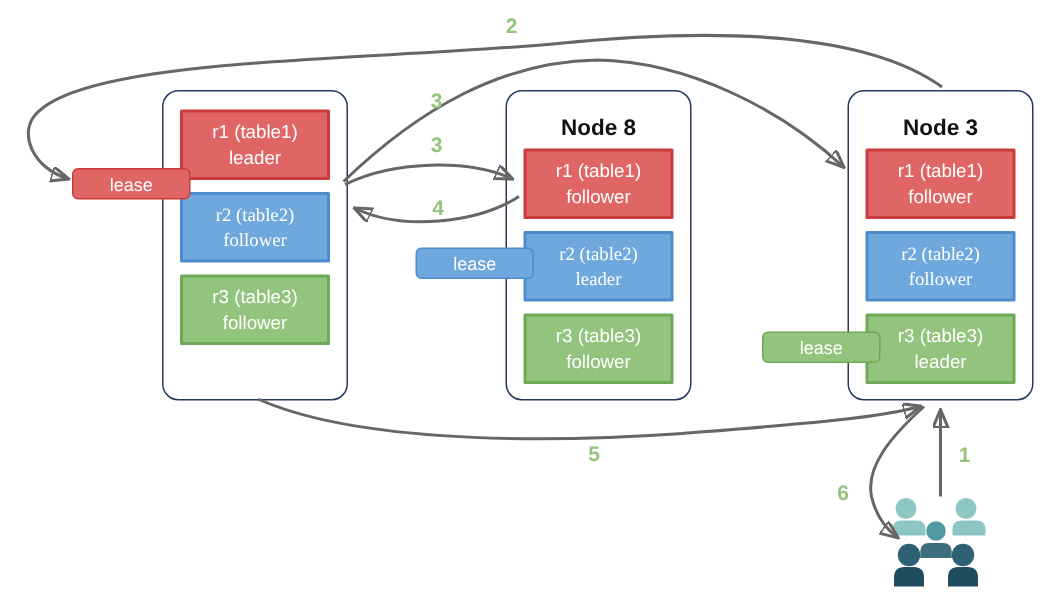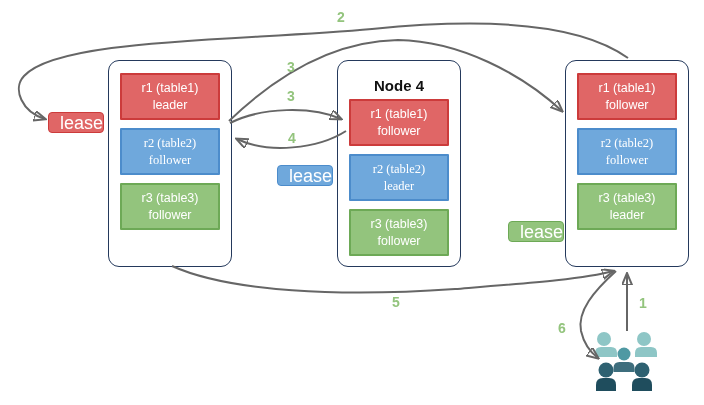--- a/index.html
+++ b/index.html
@@ -20,22 +20,22 @@
     border:1.6px solid var(--node-border);border-radius:11px;box-sizing:border-box;
     padding-top:12px;z-index:2;}
   .node-title{height:26px;line-height:26px;text-align:center;font-weight:bold;
     font-size:15px;color:#111;}
   .replica{width:100px;height:47px;margin:0 auto 8px auto;border-radius:1px;
     display:flex;flex-direction:column;align-items:center;justify-content:center;
     color:#fff;font-size:12.5px;line-height:1.32;text-align:center;box-sizing:border-box;}
   .replica.red{background:var(--red-fill);border:2px solid var(--red-border);}
   .replica.blue{background:var(--blue-fill);border:2px solid var(--blue-border);font-family:Liberation Serif, serif;}
   .replica.green{background:var(--green-fill);border:2px solid var(--green-border);text-align:right;}
-  .lease{position:absolute;z-index:2;width:56px;height:21px;line-height:20px;
-    text-align:right;color:#fff;font-size:18px;border-radius:4px;box-sizing:border-box;}
+  .lease{position:absolute;z-index:2;width:79px;height:21px;line-height:20px;
+    text-align:center;color:#fff;font-size:12px;border-radius:4px;box-sizing:border-box;}
   .lease-red{background:var(--red-fill);border:1.5px solid var(--red-border);}
   .lease-blue{background:var(--blue-fill);border:1.5px solid var(--blue-border);}
   .lease-green{background:var(--green-fill);border:1.5px solid var(--green-border);}
   .step{position:absolute;z-index:4;color:var(--step-label);font-weight:bold;
     font-size:14px;transform:translate(-50%,-50%);}
   .people{position:absolute;left:592px;top:332px;z-index:2;}
 </style>
 </head>
 <body>
 
@@ -65,36 +65,37 @@
       <div>r2 (table2)</div>
       <div>follower</div>
     </div>
     <div class="replica green">
       <div>r3 (table3)</div>
       <div>follower</div>
     </div>
   </div>
 
   <div class="node" style="left:337px">
-    <div class="node-title">Node 4</div>
+    <div class="node-title">Node 8</div>
     <div class="replica red">
       <div>r1 (table1)</div>
       <div>follower</div>
     </div>
     <div class="replica blue">
       <div>r2 (table2)</div>
       <div>leader</div>
     </div>
     <div class="replica green">
       <div>r3 (table3)</div>
       <div>follower</div>
     </div>
   </div>
 
   <div class="node" style="left:565px">
+    <div class="node-title">Node 3</div>
     <div class="replica red">
       <div>r1 (table1)</div>
       <div>follower</div>
     </div>
     <div class="replica blue">
       <div>r2 (table2)</div>
       <div>follower</div>
     </div>
     <div class="replica green">
       <div>r3 (table3)</div>

